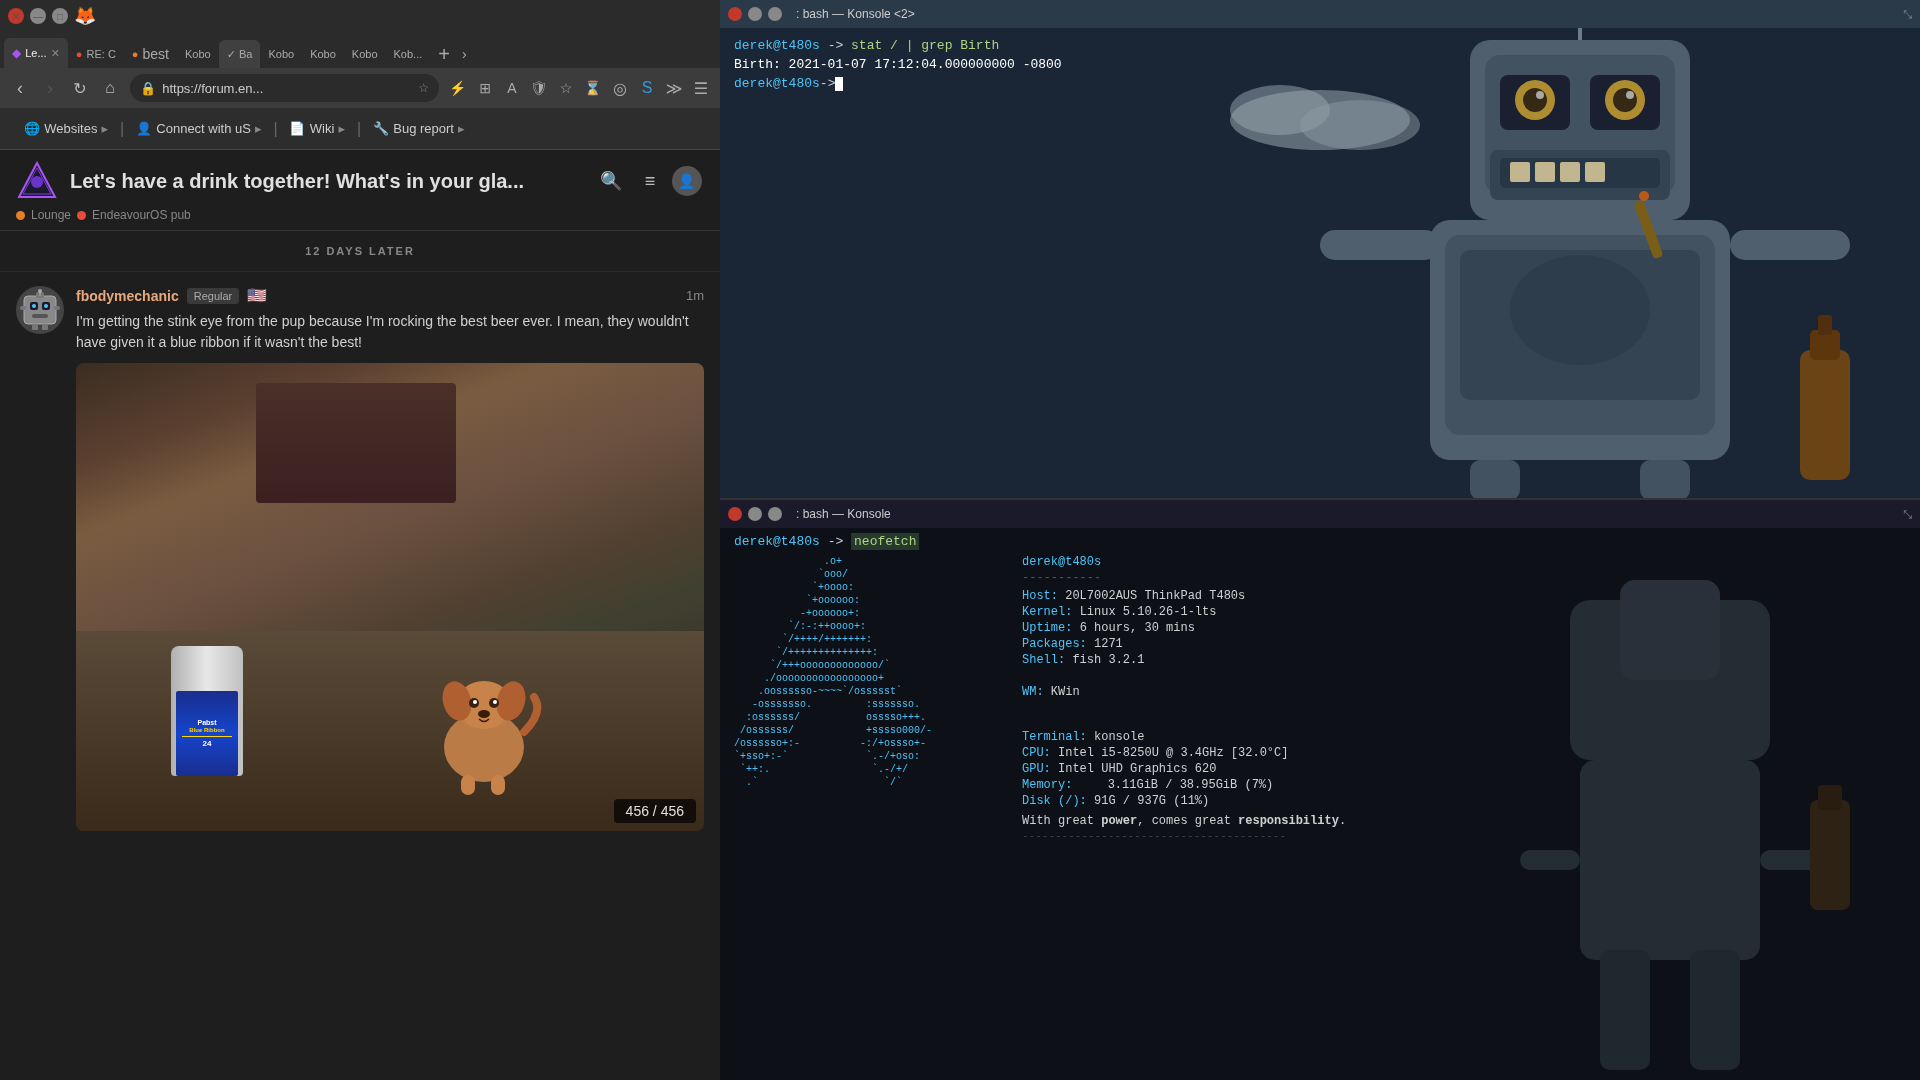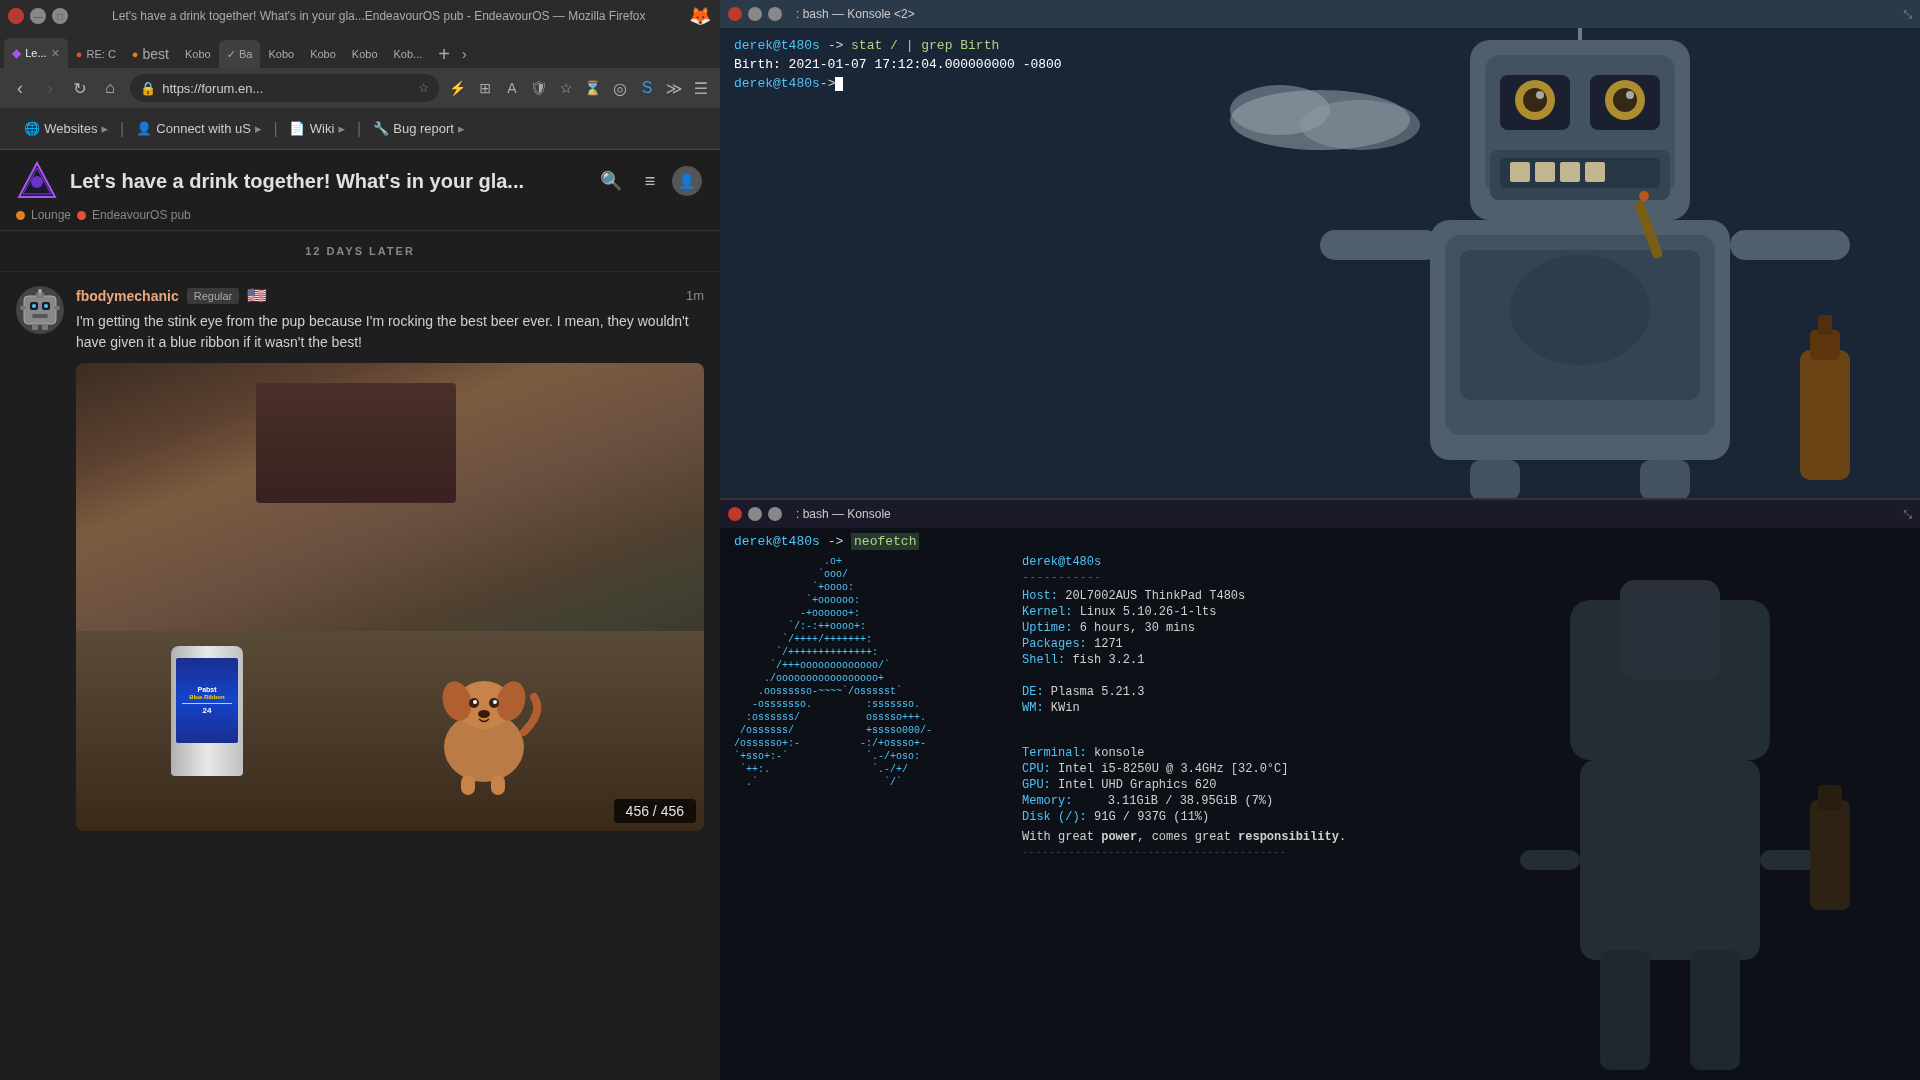--- a/index.html
+++ b/index.html
@@ -22,21 +22,20 @@
   <div style="display:flex; flex:1; overflow:hidden;">
 
     <div style="width:720px; display:flex; flex-direction:column; background:#1e1e1e; flex-shrink:0;">
 
       <div style="background:#2b2b2b; flex-shrink:0;">
 
         <div style="height:32px; background:#2b2b2b; display:flex; align-items:center; padding:0 8px; gap:6px;">
           <button class="win-btn win-close">✕</button>
           <button class="win-btn win-min">—</button>
           <button class="win-btn win-max">□</button>
-          <span style="flex:1; color:#aaa; font-size:12px; text-align:center; overflow:hidden; text-overflow:ellipsis; white-space:nowrap;">Let's have a drink together! What's in your gla...EndeavourOS pub - EndeavourOS — Mozilla Firefox</span>
           <span style="font-size:18px;">🦊</span>
         </div>
 
         <div style="height:36px; background:#2b2b2b; display:flex; align-items:flex-end; padding:0 4px; overflow:hidden;">
 
           <div style="height:30px; display:flex; align-items:center; padding:0 8px; gap:4px; background:#3c3c3c; border-radius:6px 6px 0 0; max-width:130px;">
             <span style="font-size:12px; color:#a855f7;">◆</span>
             <span style="font-size:11px; color:#eee; overflow:hidden; text-overflow:ellipsis; white-space:nowrap;">Le...</span>
             <span style="color:#888; font-size:11px; cursor:pointer;">✕</span>
           </div>
@@ -195,21 +194,21 @@
 
             <div style="width:100%;max-width:628px;border-radius:8px;overflow:hidden;margin-top:10px;height:468px;position:relative;">
 
               <div style="width:100%;height:100%;background: linear-gradient(160deg, #3a2d22 0%, #5c4030 15%, #7a5c40 25%, #6b5040 40%, #504030 55%, #404030 65%, #383028 80%, #2a2020 100%); position:relative; overflow:hidden;">
 
                 <div style="position:absolute;bottom:0;left:0;right:0;height:200px;background:linear-gradient(to bottom, #5a4a38, #3a2a1a);"></div>
 
                 <div style="position:absolute;top:20px;left:180px;width:200px;height:120px;background:linear-gradient(to bottom,#4a3028,#3a2020);border-radius:4px;"></div>
 
                 <div style="position:absolute;left:95px;bottom:55px;width:72px;height:130px;">
-                  <div style="width:72px;height:130px;background:linear-gradient(to right, #b0b0b0, #e8e8e8, #c0c0c0);border-radius:8px 8px 4px 4px;display:flex;flex-direction:column;align-items:center;justify-content:flex-start;padding-top:12px;overflow:hidden;">
+                  <div style="width:72px;height:130px;background:linear-gradient(to right, #b0b0b0, #e8e8e8, #c0c0c0);border-radius:8px 8px 4px 4px;display:flex;flex-direction:column;align-items:center;justify-content:flex-end;padding-top:12px;overflow:hidden;">
                     <div style="width:62px;height:85px;background:linear-gradient(to bottom,#1a2e8f,#1544cc,#1a2e8f);display:flex;flex-direction:column;align-items:center;justify-content:center;border-radius:2px;">
                       <div style="font-size:7px;font-weight:900;color:white;text-align:center;line-height:1.1;">Pabst</div>
                       <div style="font-size:6px;font-weight:700;color:#ffd700;text-align:center;line-height:1.1;">Blue Ribbon</div>
                       <div style="width:50px;height:1px;background:#ffd700;margin:2px 0;"></div>
                       <div style="font-size:8px;font-weight:900;color:white;">24</div>
                     </div>
                   </div>
                 </div>
 
                 <div style="position:absolute;right:155px;bottom:30px;">
@@ -380,24 +379,20 @@
             </div>
             <div style="margin-bottom:2px;">
               <span style="color:#4fc3f7;">Packages:</span>
               <span style="color:#d0d0d0;"> 1271</span>
             </div>
             <div style="margin-bottom:18px;font-family:Liberation Mono, monospace;">
               <span style="color:#4fc3f7;">Shell:</span>
               <span style="color:#d0d0d0;"> fish 3.2.1</span>
             </div>
             <div style="margin-bottom:2px;">
-              <span style="color:#4fc3f7;">DE:</span>
-              <span style="color:#d0d0d0;"> Plasma 5.21.3</span>
-            </div>
-            <div style="margin-bottom:2px;">
               <span style="color:#4fc3f7;">WM:</span>
               <span style="color:#d0d0d0;"> KWin</span>
             </div>
             <div style="margin-bottom:2px;margin-top:31px;">
               <span style="color:#4fc3f7;">Terminal:</span>
               <span style="color:#d0d0d0;"> konsole</span>
             </div>
             <div style="margin-bottom:2px;">
               <span style="color:#4fc3f7;">CPU:</span>
               <span style="color:#d0d0d0;"> Intel i5-8250U @ 3.4GHz [32.0°C]</span>

